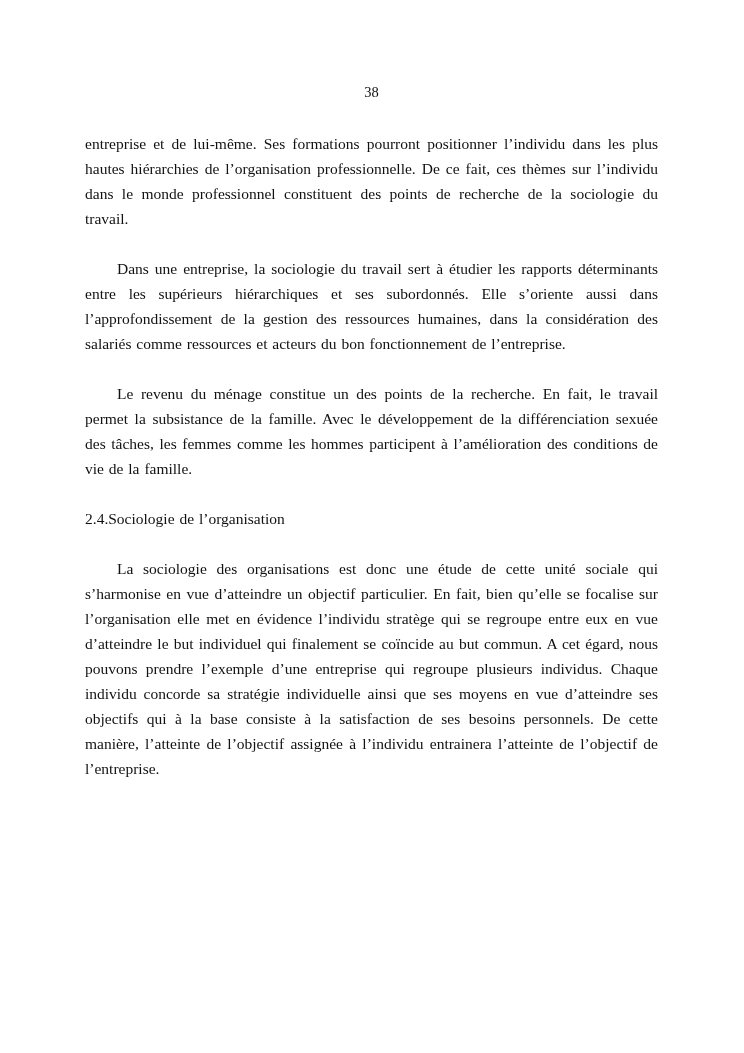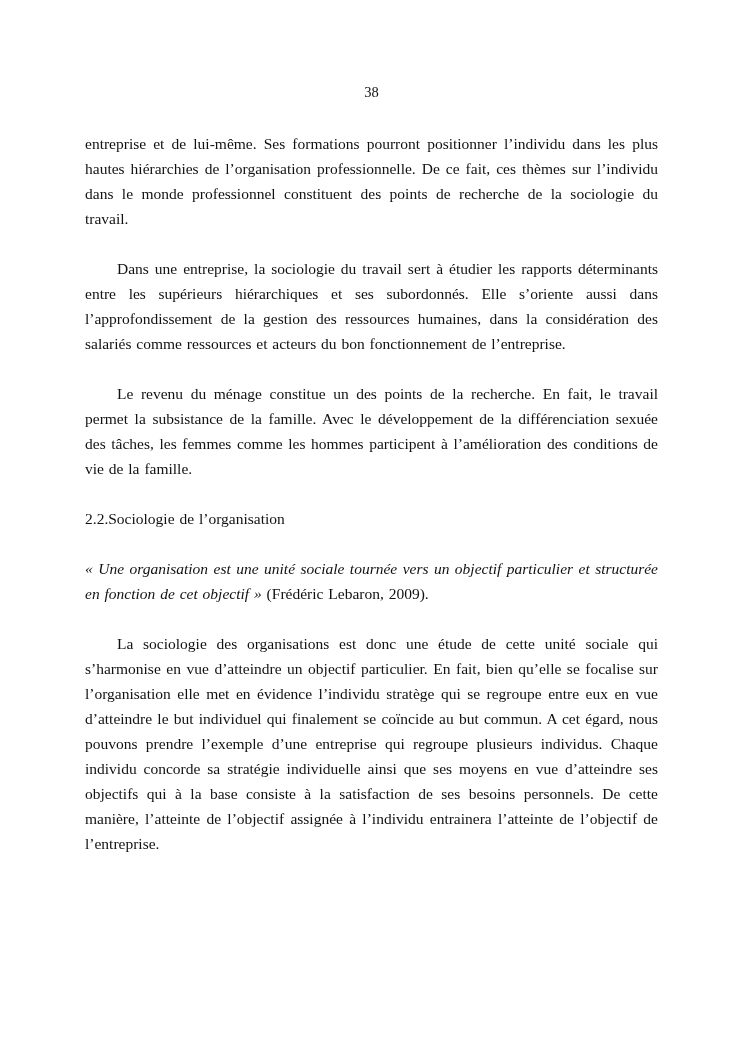--- a/index.html
+++ b/index.html
@@ -56,21 +56,20 @@
 
   <div class="body-text">
 
     <p>entreprise et de lui-même. Ses formations pourront positionner l’individu dans les plus hautes hiérarchies de l’organisation professionnelle. De ce fait, ces thèmes sur l’individu dans le monde professionnel constituent des points de recherche de la sociologie du travail.</p>
 
     <p class="indent">Dans une entreprise, la sociologie du travail sert à étudier les rapports déterminants entre les supérieurs hiérarchiques et ses subordonnés. Elle s’oriente aussi dans l’approfondissement de la gestion des ressources humaines, dans la considération des salariés comme ressources et acteurs du bon fonctionnement de l’entreprise.</p>
 
     <p class="indent">Le revenu du ménage constitue un des points de la recherche. En fait, le travail permet la subsistance de la famille. Avec le développement de la différenciation sexuée des tâches, les femmes comme les hommes participent à l’amélioration des conditions de vie de la famille.</p>
 
 
-    <p class="section-heading">2.2.Sociologie de l’organisation</p>
+    <p class="section-heading">2.4.Sociologie de l’organisation</p>
 
-    <p class="quote-paragraph"><span class="quote-italic">« Une organisation est une unité sociale tournée vers un objectif particulier et structurée en fonction de cet objectif » </span><span class="quote-citation">(Frédéric Lebaron, 2009).</span></p>
 
     <p class="indent">La sociologie des organisations est donc une étude de cette unité sociale qui s’harmonise en vue d’atteindre un objectif particulier. En fait, bien qu’elle se focalise sur l’organisation elle met en évidence l’individu stratège qui se regroupe entre eux en vue d’atteindre le but individuel qui finalement se coïncide au but commun. A cet égard, nous pouvons prendre l’exemple d’une entreprise qui regroupe plusieurs individus. Chaque individu concorde sa stratégie individuelle ainsi que ses moyens en vue d’atteindre ses objectifs qui à la base consiste à la satisfaction de ses besoins personnels.  De cette manière,  l’atteinte de l’objectif assignée à l’individu entrainera l’atteinte de l’objectif de l’entreprise.</p>
 
   </div>
 
 </div>
 
 </body></html>

